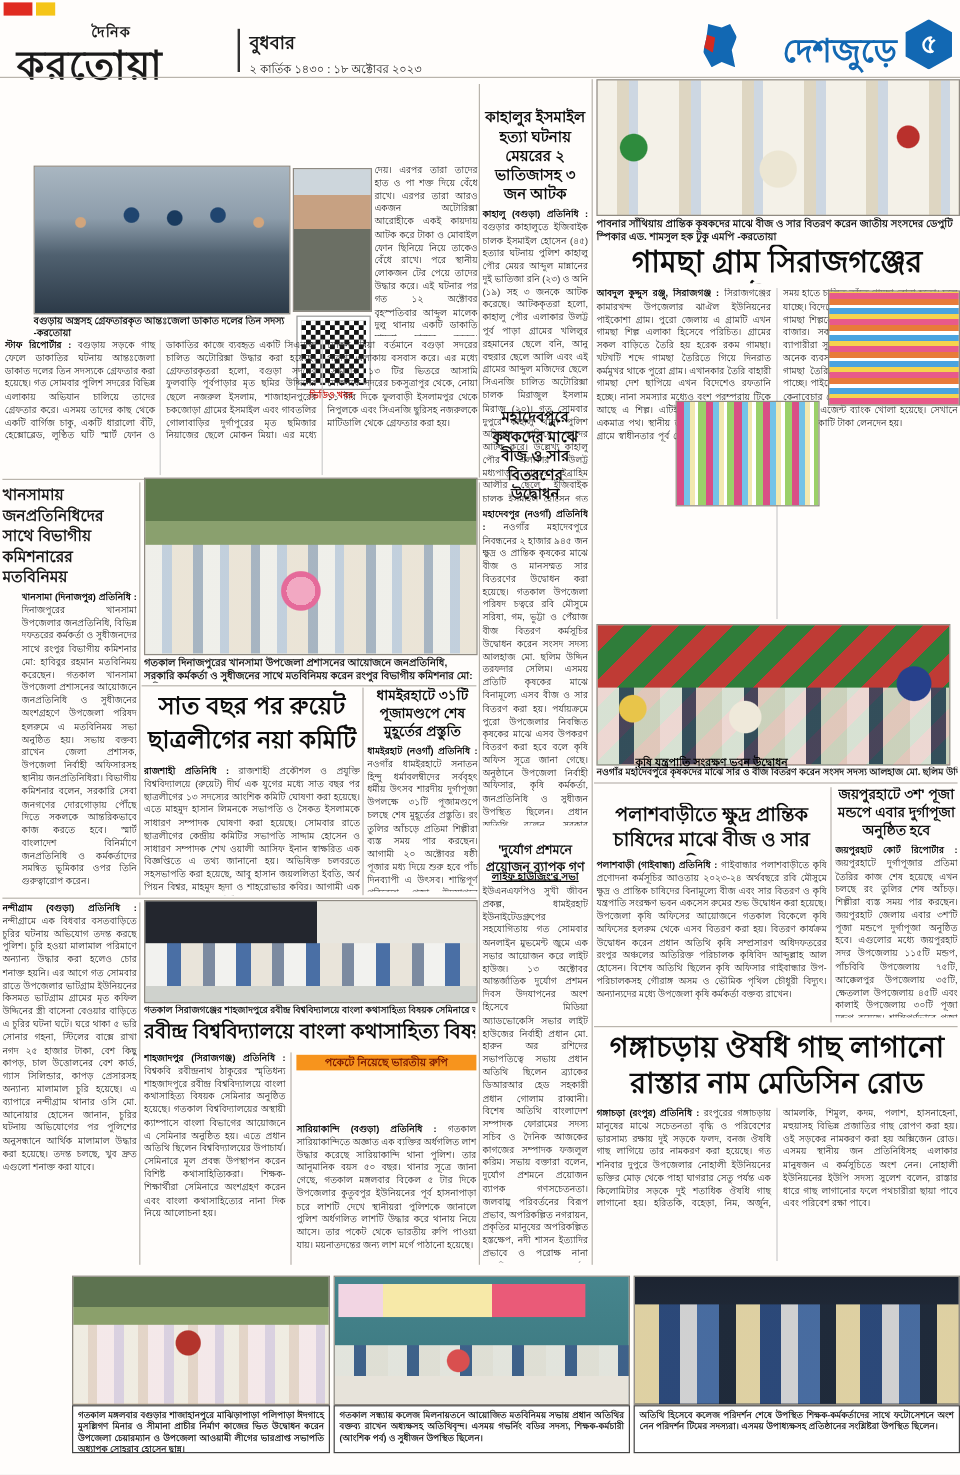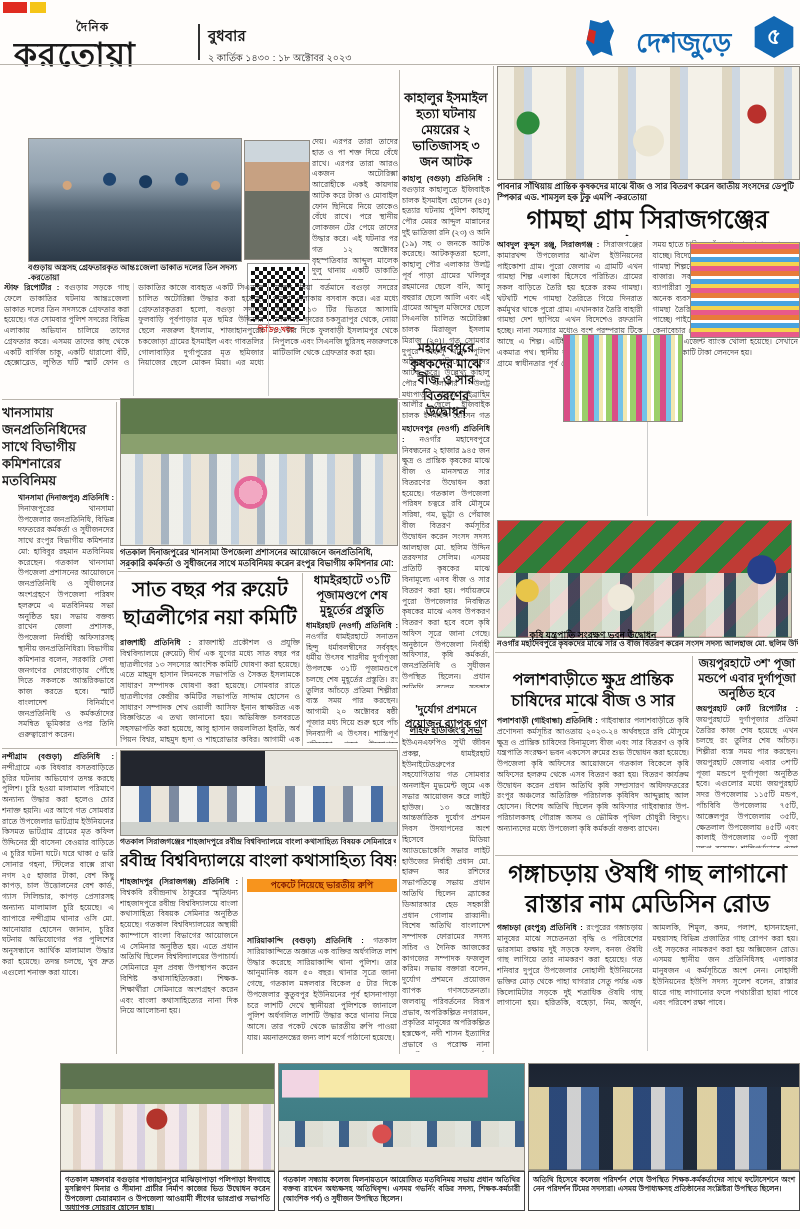--- a/index.html
+++ b/index.html
@@ -88,21 +88,21 @@
   <div class="abs" style="left:14px;top:18px;">
     <div class="masthead-top" style="margin-left:62px;">দৈনিক</div>
     <div class="masthead">করতোয়া</div>
   </div>
   <div class="abs" style="left:198px;top:24px;width:2px;height:36px;background:#333;"></div>
   <div class="abs" style="left:208px;top:24px;width:190px;">
     <div class="daybox">বুধবার</div>
     <div class="datebox">২ কার্তিক ১৪৩০ : ১৮ অক্টোবর ২০২৩</div>
   </div>
   <div class="map-icon"></div>
-  <div class="abs section-name" style="left:636px;top:22px;text-align:right;">দেশজুড়ে</div>
+  <div class="abs section-name" style="left:652px;top:22px;text-align:right;">দেশজুড়ে</div>
   <div class="page-badge">
       <span>৫</span>
     </div>
   <div class="hline" style="left:0;top:64px;width:800px;"></div>
 
   <div class="ph" id="ph-lead" style="left:28px;top:138px;width:212px;height:122px;"></div>
   <div class="abs cap" style="left:28px;top:263px;width:212px;height:18px;font-size:8px;">বগুড়ায় অস্ত্রসহ গ্রেফতারকৃত আন্তঃজেলা ডাকাত দলের তিন সদস্য  -করতোয়া</div>
   <div class="ph" id="ph-portrait" style="left:244px;top:140px;width:64px;height:118px;"></div>
   <div id="qr" style="left:248px;top:264px;width:54px;height:54px;"></div>
   <div class="abs" style="left:244px;top:324px;width:64px;font-size:7.5px;font-weight:bold;color:#c41610;text-align:center;">ভিডিও খবর</div>

